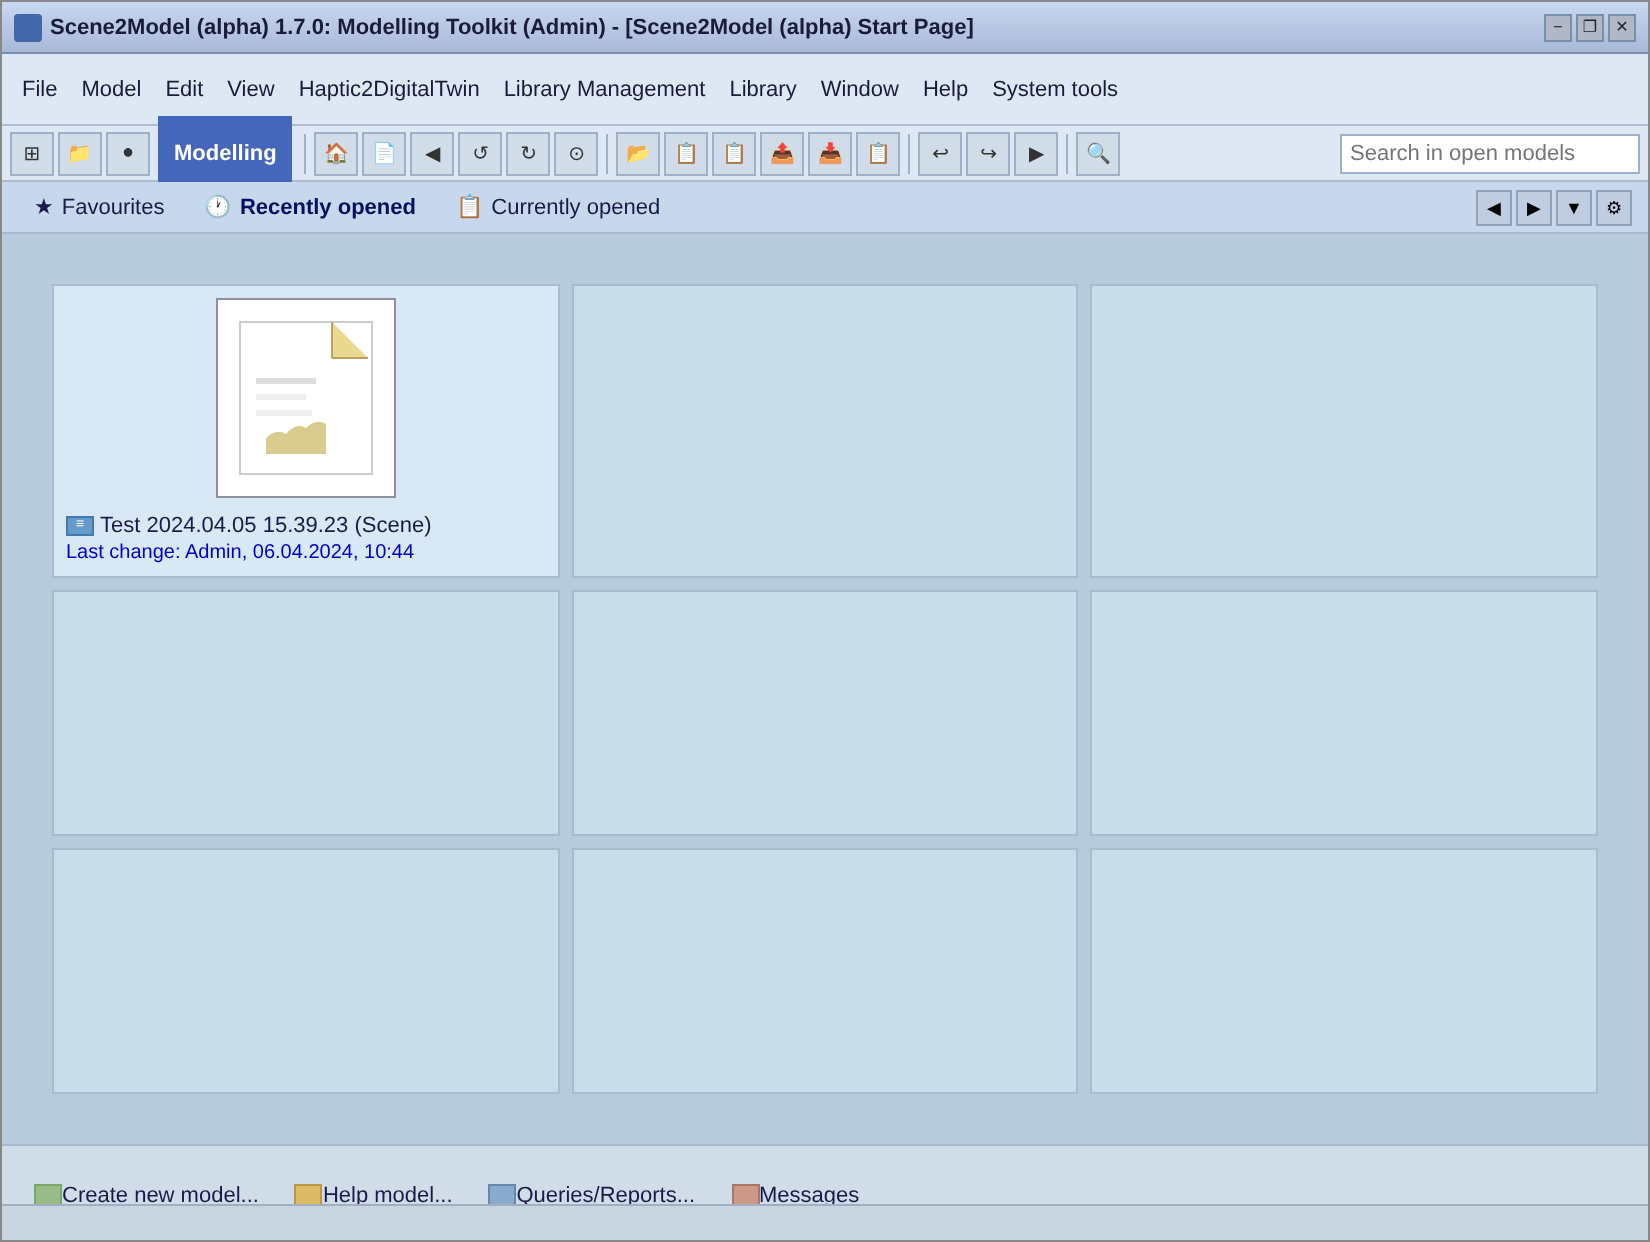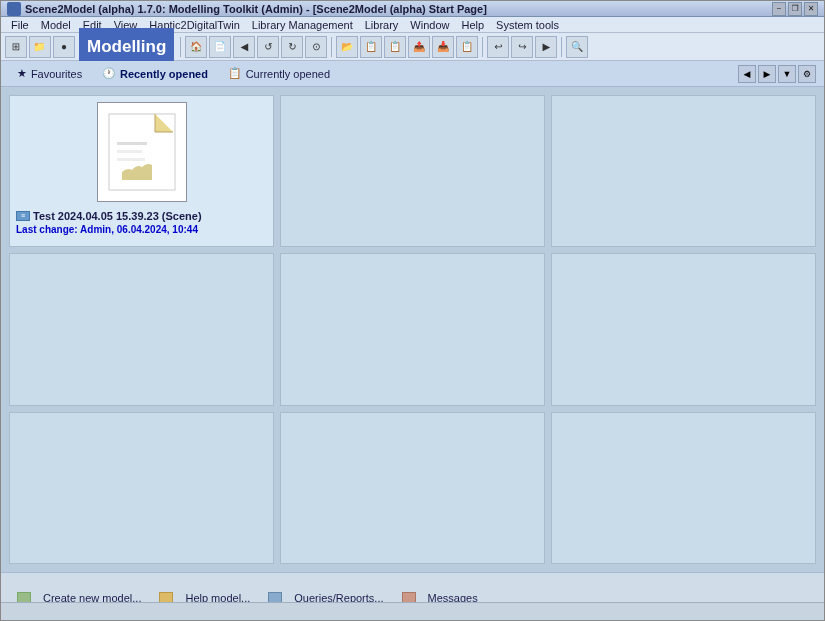--- a/index.html
+++ b/index.html
@@ -11,21 +11,21 @@
       height: 621px;
       overflow: hidden;
       display: flex;
       flex-direction: column;
       border: 1px solid #888;
     }
 
     
     .title-bar {
       background: linear-gradient(to bottom, #c8d8f0, #a8b8d8);
-      height: 16px;
+      height: 26px;
       display: flex;
       align-items: center;
       justify-content: space-between;
       padding: 0 6px;
       border-bottom: 1px solid #7890b0;
     }
     .title-bar-left {
       display: flex;
       align-items: center;
       gap: 4px;
@@ -53,21 +53,21 @@
       display: flex;
       align-items: center;
       justify-content: center;
       cursor: pointer;
       color: #222;
     }
 
     
     .menu-bar {
       background: #dde8f4;
-      height: 16px;
+      height: 36px;
       display: flex;
       align-items: center;
       padding: 0 4px;
       border-bottom: 1px solid #b0bcd0;
     }
     .menu-item {
       padding: 1px 6px;
       font-size: 11px;
       color: #1a1a3a;
       cursor: pointer;
@@ -92,21 +92,21 @@
       align-items: center;
       justify-content: center;
       font-size: 10px;
       cursor: pointer;
       color: #333;
     }
     .toolbar-label {
       background: #4466bb;
       color: white;
       padding: 2px 8px;
-      font-size: 17px;
+      font-size: 11px;
       font-weight: bold;
       height: 38px;
       display: flex;
       align-items: center;
       margin: 0 2px;
     }
     .toolbar-separator {
       width: 1px;
       height: 20px;
       background: #a0b0c8;
@@ -168,23 +168,22 @@
       align-items: center;
       justify-content: center;
       font-size: 9px;
       cursor: pointer;
     }
 
     
     .main-content {
       flex: 1;
       background: #b8ccde;
-      padding: 8px;
+      padding: 25px;
       overflow: hidden;
-      font-weight: bold;
     }
     .grid {
       display: grid;
       grid-template-columns: repeat(3, 1fr);
       grid-template-rows: repeat(3, 1fr);
       gap: 6px;
       height: 100%;
     }
     .grid-cell {
       background: #c8dcea;
@@ -254,21 +253,21 @@
       padding: 0 8px;
       border-top: 1px solid #a8b8d0;
       gap: 2px;
     }
     .bottom-btn {
       padding: 2px 8px;
       font-size: 11px;
       cursor: pointer;
       display: flex;
       align-items: flex-end;
-      gap: 12px;
+      gap: 0;
       color: #1a1a4a;
       margin-top: 21px;
     }
     .bottom-icon {
       width: 14px;
       height: 12px;
       background: #88aacc;
       border: 1px solid #6688aa;
       display: inline-block;
     }
@@ -327,20 +326,23 @@
   <div class="toolbar-btn">📋</div>
   <div class="toolbar-btn">📤</div>
   <div class="toolbar-btn">📥</div>
   <div class="toolbar-btn">📋</div>
   <div class="toolbar-separator"></div>
   <div class="toolbar-btn">↩</div>
   <div class="toolbar-btn">↪</div>
   <div class="toolbar-btn">▶</div>
   <div class="toolbar-separator"></div>
   <div class="toolbar-btn">🔍</div>
+  <div class="toolbar-search">
+    <input type="text" placeholder="Search in open models" style="">
+  </div>
 </div>
 
 <div class="tab-bar">
   <div class="tab">
     <span>★</span>
     <span>Favourites</span>
   </div>
   <div class="tab active">
     <span>🕐</span>
     <span>Recently opened</span>

